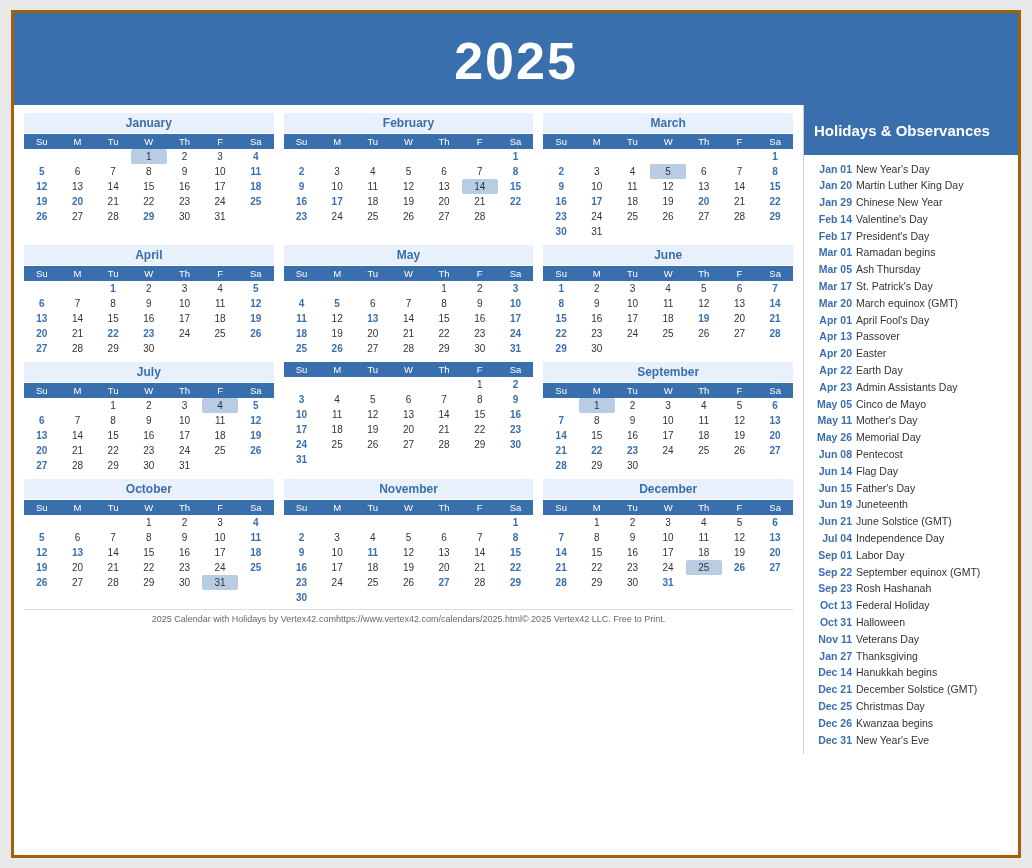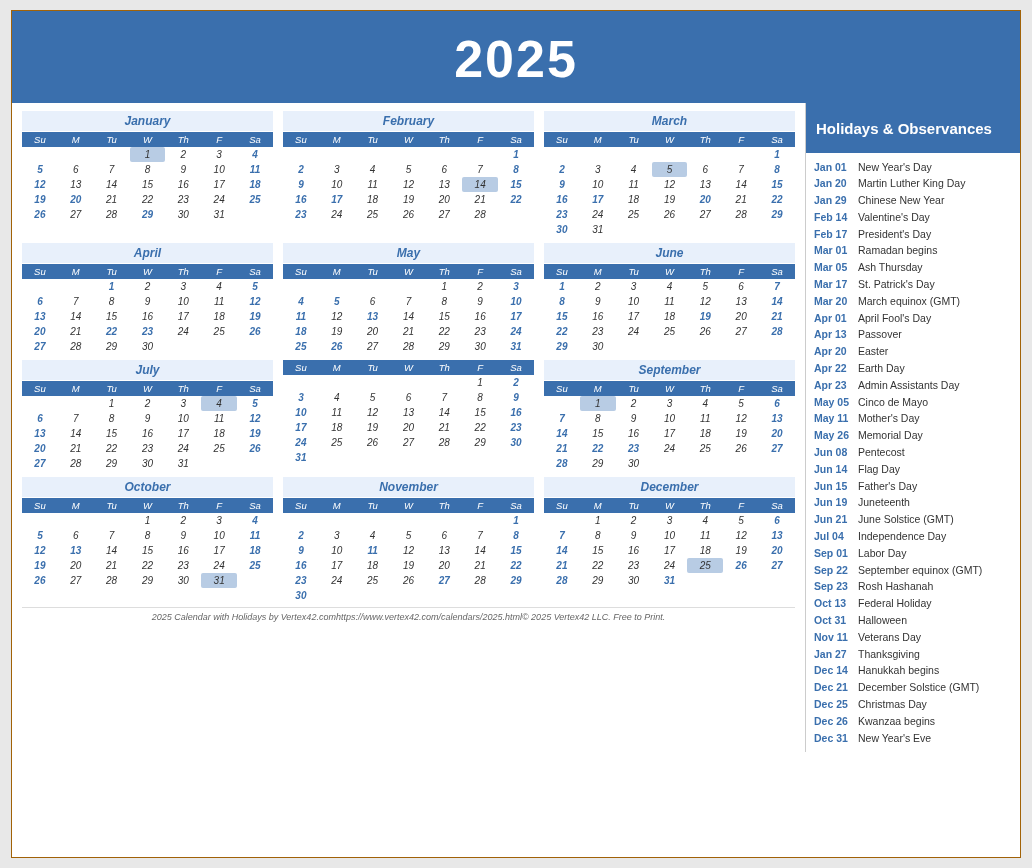--- a/index.html
+++ b/index.html
@@ -9,41 +9,40 @@
       display: flex;
       justify-content: center;
       align-items: center;
       min-height: 100vh;
       padding: 10px;
     }
     .page {
       background: #fff;
       width: 1010px;
       min-height: 848px;
-      border: 1px solid #a16207;
+      border: 3px solid #a16207;
       padding: 0;
       position: relative;
     }
     .header {
       background: #3a6fad;
       color: white;
       text-align: center;
       padding: 18px 0 14px;
       font-size: 52px;
       font-weight: bold;
       letter-spacing: 2px;
     }
     .main-content {
       display: flex;
       gap: 0;
     }
     .calendars-section {
       flex: 1;
       padding: 8px 10px 8px 10px;
-      font-style: italic;
     }
     .calendar-grid {
       display: grid;
       grid-template-columns: repeat(3, 1fr);
       gap: 6px 10px;
     }
     .month-block {
       min-width: 0;
     }
     .month-title {
@@ -108,20 +107,21 @@
       gap: 4px;
       font-size: 10.5px;
       line-height: 1.6;
       align-items: baseline;
     }
     .holiday-date {
       color: #3a6fad;
       font-weight: bold;
       min-width: 40px;
       flex-shrink: 0;
+      text-align: right;
     }
     .holiday-name {
       color: #333;
     }
     .footer {
       display: flex;
       justify-content: center;
       font-size: 9px;
       color: #666;
       padding: 4px 10px;

